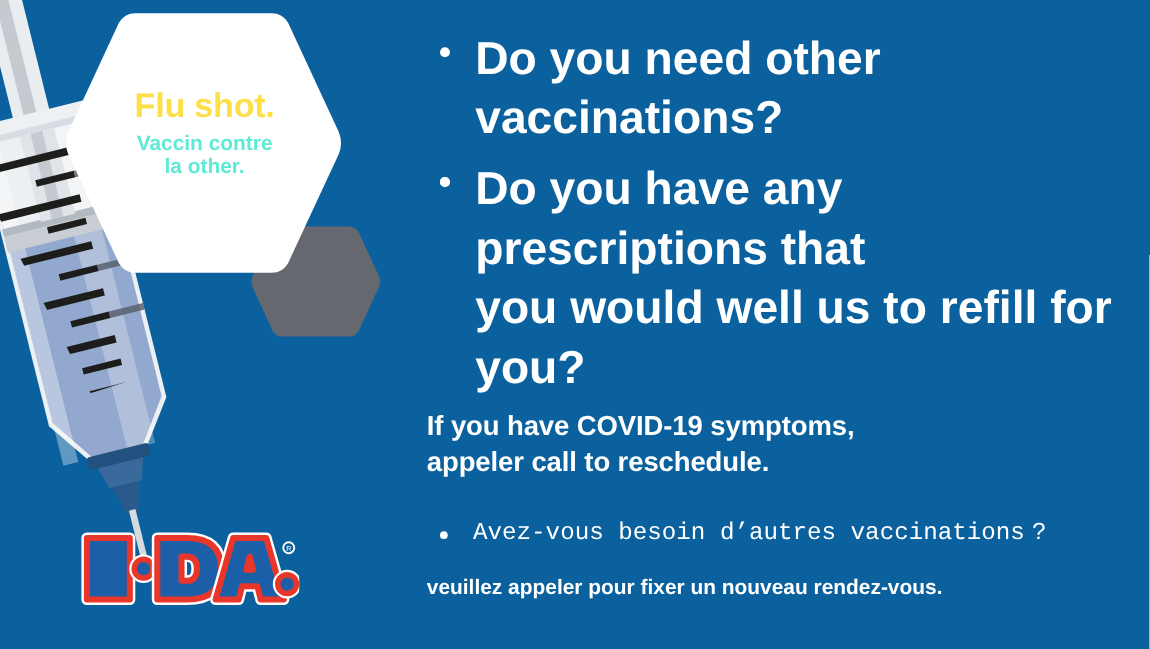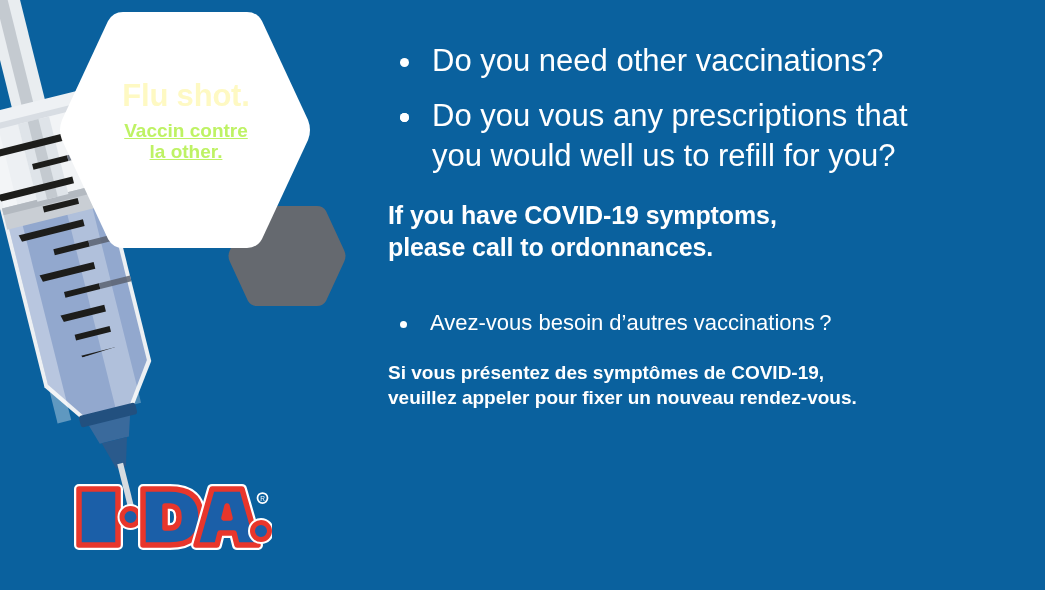--- a/index.html
+++ b/index.html
@@ -49,34 +49,33 @@
     height: 250px;
   }
   #badge-text {
     position: absolute;
     left: 26px;
     top: 72px;
     width: 210px;
     text-align: center;
   }
   #badge-title {
-    color: #fef9c3;
+    color: #fde047;
     font-size: 31px;
     font-weight: bold;
     line-height: 1.05;
     letter-spacing: -0.2px;
     white-space: nowrap;
   }
   #badge-subtitle {
-    color: #bef264;
+    color: #5eead4;
     font-size: 19px;
     font-weight: bold;
     line-height: 1.13;
     margin-top: 7px;
-    text-decoration: underline;
   }
 
   
   #ida-logo {
     position: absolute;
     left: 72px;
     top: 482px;
     width: 200px;
     height: 70px;
   }
@@ -102,44 +101,44 @@
   }
   ul.bullets li .dot {
     position: absolute;
     left: 12px;
     border-radius: 50%;
     background: #ffffff;
   }
 
   
   #en-bullets li {
-    font-size: 31px;
+    font-size: 42px;
     line-height: 1.29;
-    font-weight: normal;
+    font-weight: bold;
     margin-bottom: 10px;
-    margin-top: 15px;
   }
   #en-bullets li .dot {
     width: 9px;
     height: 9px;
     top: 17px;
   }
   #en-bullets li:last-child { margin-bottom: 0; }
 
   #en-covid {
     font-size: 25px;
     font-weight: bold;
     line-height: 1.30;
-    margin-top: 23px;
+    margin-top: 10px;
     letter-spacing: -0.1px;
   }
 
   
   #fr-bullets {
-    margin-top: 45px;
+    margin-top: 35px;
+    font-family: Liberation Mono, monospace;
   }
   #fr-bullets li {
     font-size: 22px;
     line-height: 1.30;
     font-weight: normal;
     margin-bottom: 14px;
     padding-left: 42px;
   }
   #fr-bullets li .dot {
     width: 7px;
@@ -289,36 +288,35 @@
     <ul id="en-bullets" class="bullets">
       <li>
         <span class="dot"></span>
         <span>Do you need other vaccinations?</span>
       </li>
       <li>
         <span class="dot"></span>
       </li>
       <li>
         <span class="dot"></span>
-        <span>Do you vous any prescriptions that</span><br>
+        <span>Do you have any prescriptions that</span><br>
         <span>you would well us to refill for you?</span>
       </li>
     </ul>
 
     <div id="en-covid">
       <div>If you have COVID-19 symptoms,</div>
-      <div>please call to ordonnances.</div>
+      <div>appeler call to reschedule.</div>
     </div>
 
     <ul id="fr-bullets" class="bullets">
       <li>
         <span class="dot"></span>
         <span>Avez-vous besoin d’autres vaccinations ?</span>
       </li>
     </ul>
 
     <div id="fr-covid">
-      <div>Si vous présentez des symptômes de COVID-19,</div>
       <div>veuillez appeler pour fixer un nouveau rendez-vous.</div>
     </div>
 
   </div>
 </div>
 
 </body></html>

